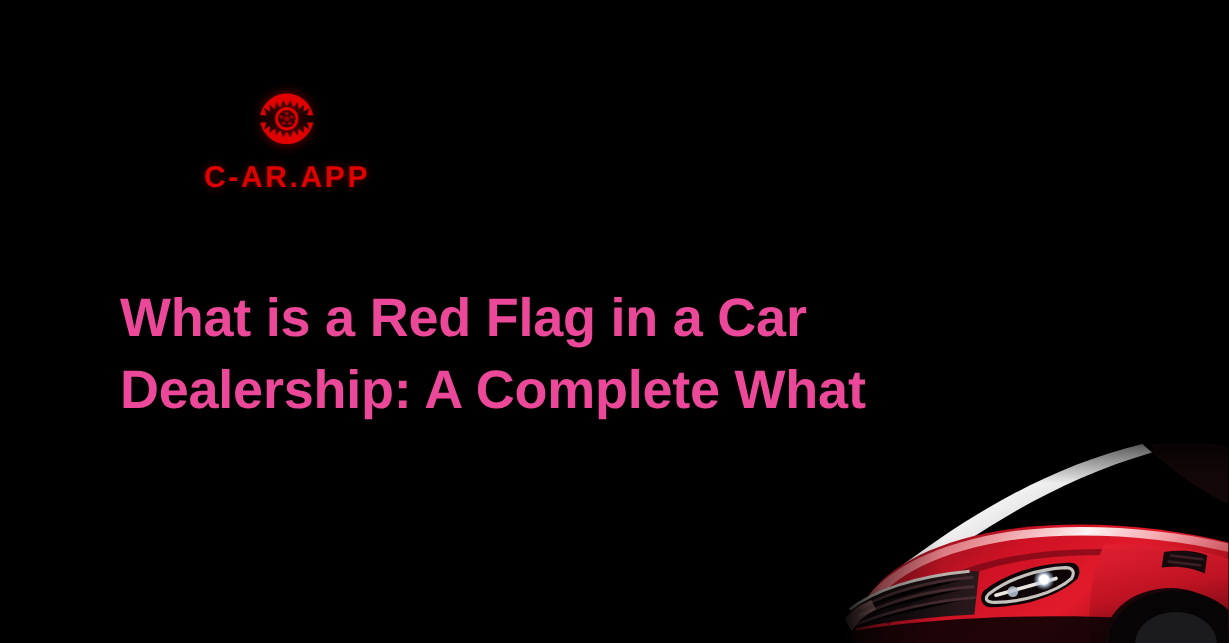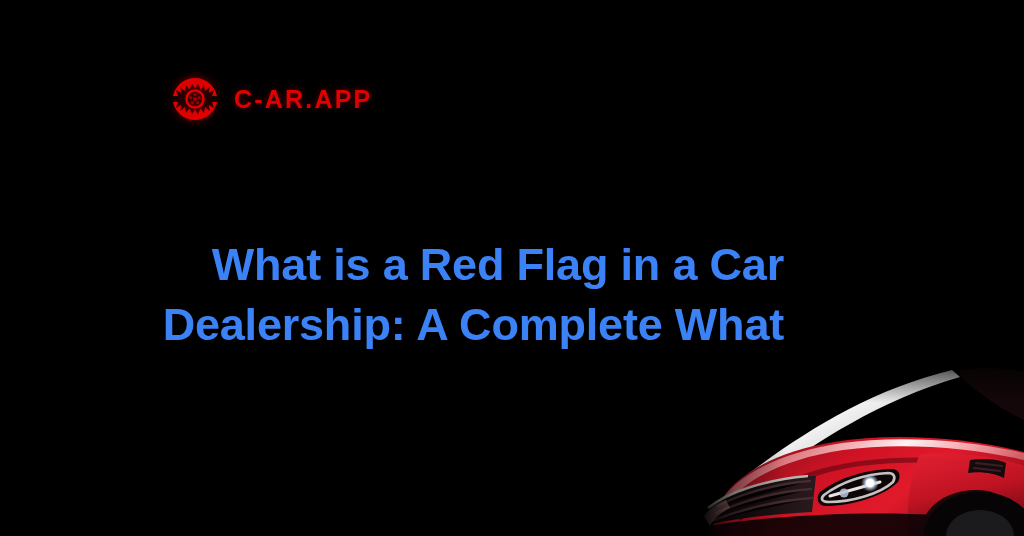--- a/index.html
+++ b/index.html
@@ -20,20 +20,21 @@
   }
 
   
   #brand {
     position: absolute;
     left: 170px;
     top: 76px;
     display: flex;
     align-items: center;
     gap: 14px;
+    flex-direction: column;
   }
   #brand-mark {
     width: 50px;
     height: 46px;
     display: block;
     filter: drop-shadow(0 0 5px rgba(230, 0, 0, 0.55));
   }
   #brand-name {
     color: #e00000;
     font-size: 25px;
@@ -43,22 +44,22 @@
     text-shadow: 0 0 7px rgba(224, 0, 0, 0.45);
     white-space: nowrap;
   }
 
   
   #headline {
     position: absolute;
     left: 0;
     top: 205px;
     width: 884px;
-    text-align: right;
-    color: #3b82f6;
+    text-align: left;
+    color: #ec4899;
     font-size: 45px;
     font-weight: bold;
     line-height: 1.32;
     letter-spacing: -0.2px;
     padding: 0 100px;
     box-sizing: border-box;
   }
   #headline .ln {
     display: block;
   }

